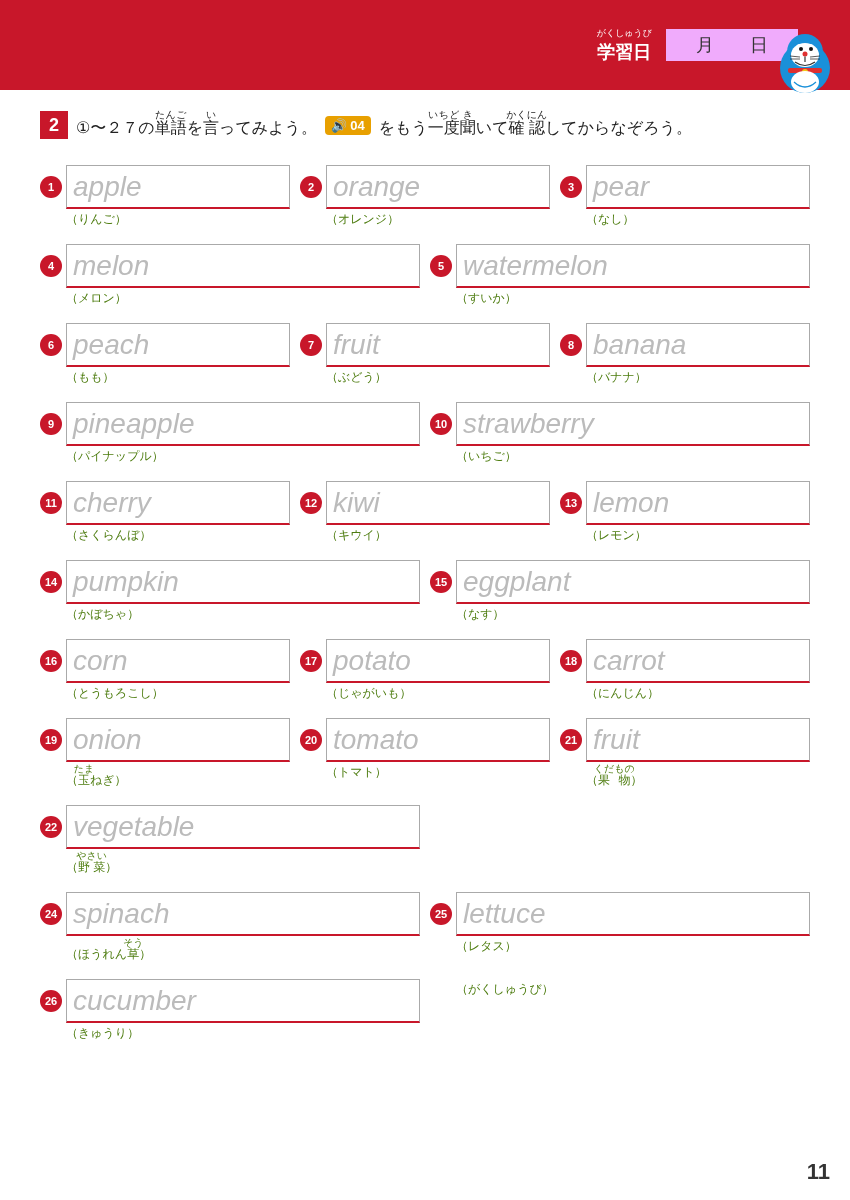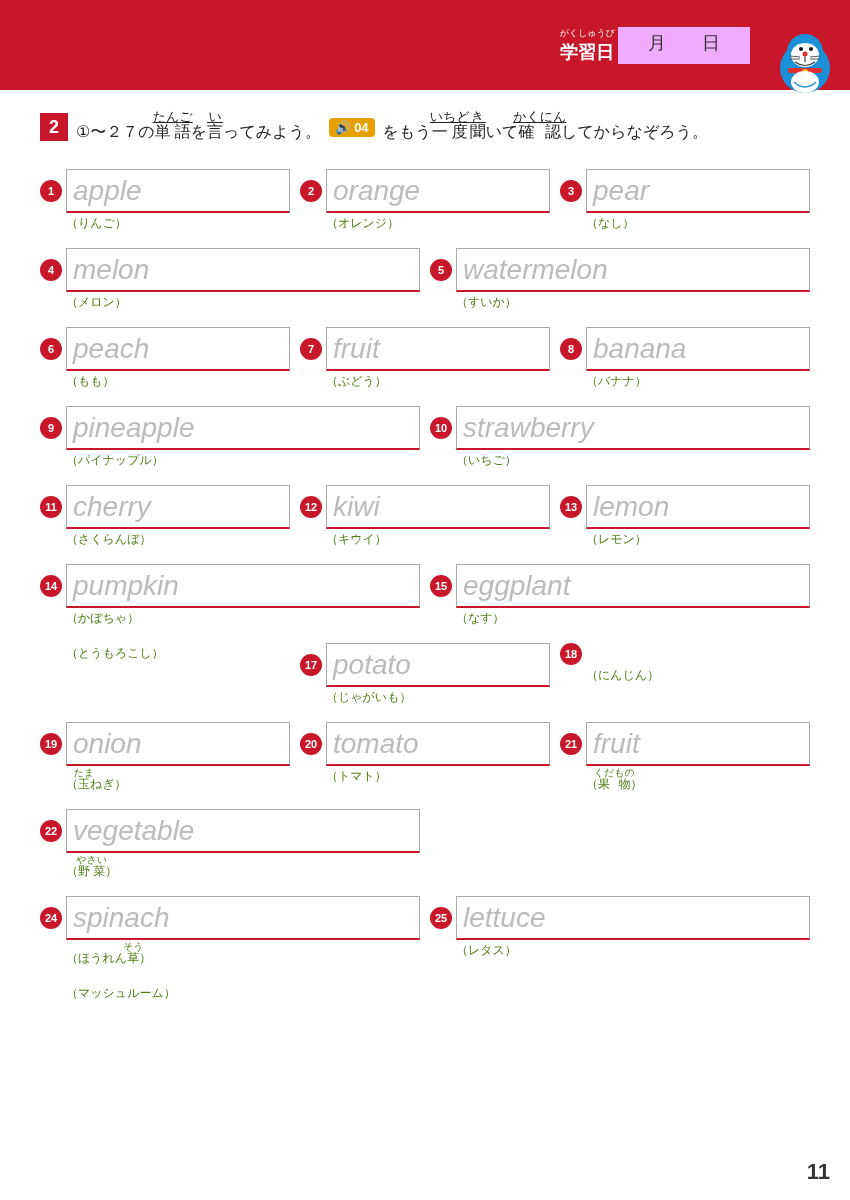--- a/index.html
+++ b/index.html
@@ -18,22 +18,23 @@
       width: 100%;
       height: 90px;
       position: relative;
       display: flex;
       align-items: center;
       justify-content: flex-end;
       padding-right: 20px;
     }
     .header-study-area {
       display: flex;
-      gap: 3px;
-      margin-right: 80px;
+      align-items: center;
+      gap: 14px;
+      margin-right: 32px;
     }
     .header-label-box {
       display: flex;
       flex-direction: column;
       align-items: center;
     }
     .header-label-small {
       font-size: 9px;
       color: #fff;
       font-family: 'MS Gothic', monospace;
@@ -96,22 +97,21 @@
       justify-content: center;
       flex-shrink: 0;
     }
     .section-text {
       font-size: 16px;
       color: #222;
       font-family: 'MS Gothic', monospace;
       line-height: 1.5;
     }
     .section-text ruby rt {
-      font-size: 13px;
-      text-decoration: underline;
+      font-size: 10px;
     }
     .audio-badge {
       display: inline-flex;
       align-items: center;
       background: #e8a000;
       color: #fff;
       border-radius: 4px;
       padding: 2px 6px;
       font-size: 13px;
       font-weight: bold;
@@ -399,34 +399,43 @@
           <div class="word-box">
             <span class="word-text">eggplant</span>
           </div>
         </div>
         <div class="word-reading">（なす）</div>
       </div>
     </div>
 
     <div class="row-3">
       <div class="word-unit">
+        <div class="word-entry">
+          <span class="circle-num">16</span>
+          <div class="word-box">
+            <span class="word-text">corn</span>
+          </div>
+        </div>
         <div class="word-reading">（とうもろこし）</div>
       </div>
       <div class="word-unit">
         <div class="word-entry">
           <span class="circle-num">17</span>
           <div class="word-box">
             <span class="word-text">potato</span>
           </div>
         </div>
         <div class="word-reading">（じゃがいも）</div>
       </div>
       <div class="word-unit">
         <div class="word-entry">
           <span class="circle-num">18</span>
+          <div class="word-box">
+            <span class="word-text">carrot</span>
+          </div>
         </div>
         <div class="word-reading">（にんじん）</div>
       </div>
     </div>
 
     <div class="row-3">
       <div class="word-unit">
         <div class="word-entry">
           <span class="circle-num">19</span>
           <div class="word-box">
@@ -483,21 +492,30 @@
           <div class="word-box">
             <span class="word-text">lettuce</span>
           </div>
         </div>
         <div class="word-reading">（レタス）</div>
       </div>
     </div>
 
     <div class="row-2">
       <div class="word-unit">
-        <div class="word-reading">（マッシュルーム）</div>
+        <div class="word-entry">
+          <span class="circle-num">26</span>
+          <div class="word-box">
+            <span class="word-text">cucumber</span>
+          </div>
+        </div>
+        <div class="word-reading">（きゅうり）</div>
+      </div>
+      <div class="word-unit">
+        <div class="word-reading">（がくしゅうび）</div>
       </div>
     </div>
 
   </div>
 
 </div>
 
 <div class="page-number">11</div>
 
 </body></html>

